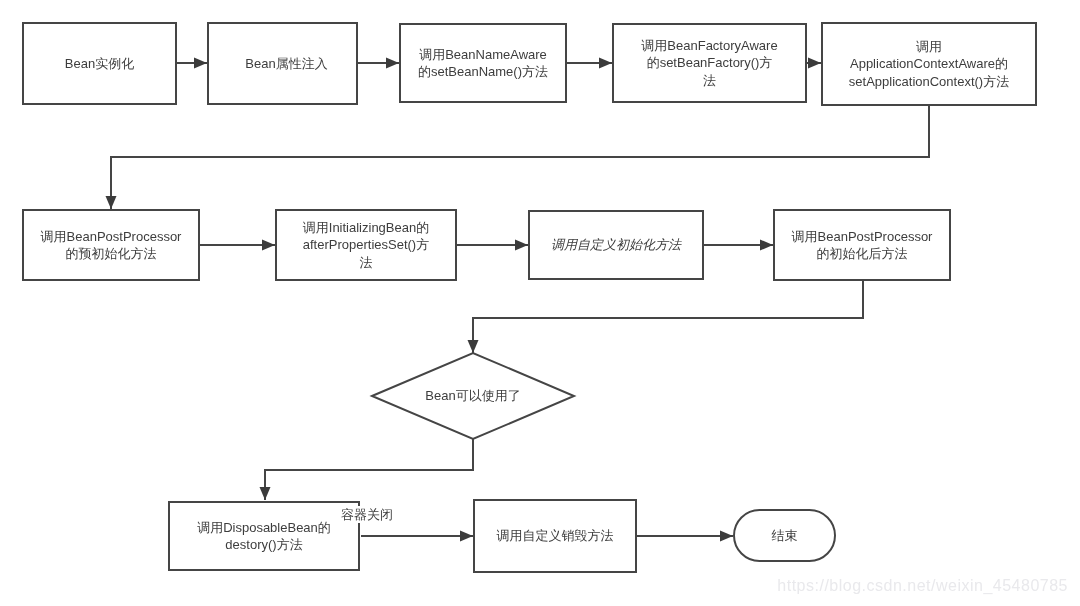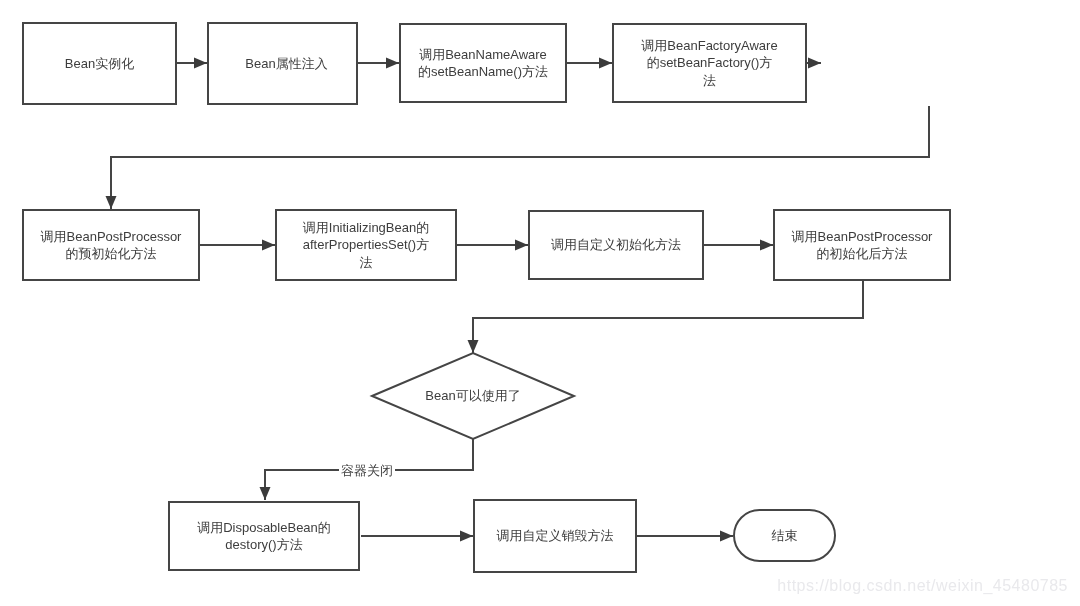--- a/index.html
+++ b/index.html
@@ -54,20 +54,21 @@
     background: transparent;
     padding: 0;
   }
   .edge-label {
     position: absolute;
     background: #ffffff;
     font-size: 13px;
     color: #3d3d3d;
     padding: 0 2px;
     line-height: 17px;
+    margin-top: 44px;
   }
   .watermark {
     position: absolute;
     right: 12px;
     top: 577px;
     font-size: 16px;
     color: #e9e9ec;
     letter-spacing: 0.5px;
   }
 </style>
@@ -109,33 +110,38 @@
     <span>调用BeanNameAware
 的setBeanName()方法</span>
   </div>
 
   <div class="node" style="left:612px; top:23px; width:195px; height:80px;">
     <span>调用BeanFactoryAware
 的setBeanFactory()方
 法</span>
   </div>
 
+  <div class="node" style="left:821px; top:22px; width:216px; height:84px;">
+    <span>调用
+ApplicationContextAware的
+setApplicationContext()方法</span>
+  </div>
 
   <div class="node" style="left:22px; top:209px; width:178px; height:72px;">
     <span>调用BeanPostProcessor
 的预初始化方法</span>
   </div>
 
   <div class="node" style="left:275px; top:209px; width:182px; height:72px;text-align:center;">
     <span>调用InitializingBean的
 afterPropertiesSet()方
 法</span>
   </div>
 
-  <div class="node" style="left:528px; top:210px; width:176px; height:70px;">
+  <div class="node" style="left:528px; top:210px; width:176px; height:70px;font-style:italic;">
     <span>调用自定义初始化方法</span>
   </div>
 
   <div class="node" style="left:773px; top:209px; width:178px; height:72px;">
     <span>调用BeanPostProcessor
 的初始化后方法</span>
   </div>
 
   <div class="node diamond-label" style="left:393px; top:381px; width:160px; height:30px;">
     <span>Bean可以使用了</span>

